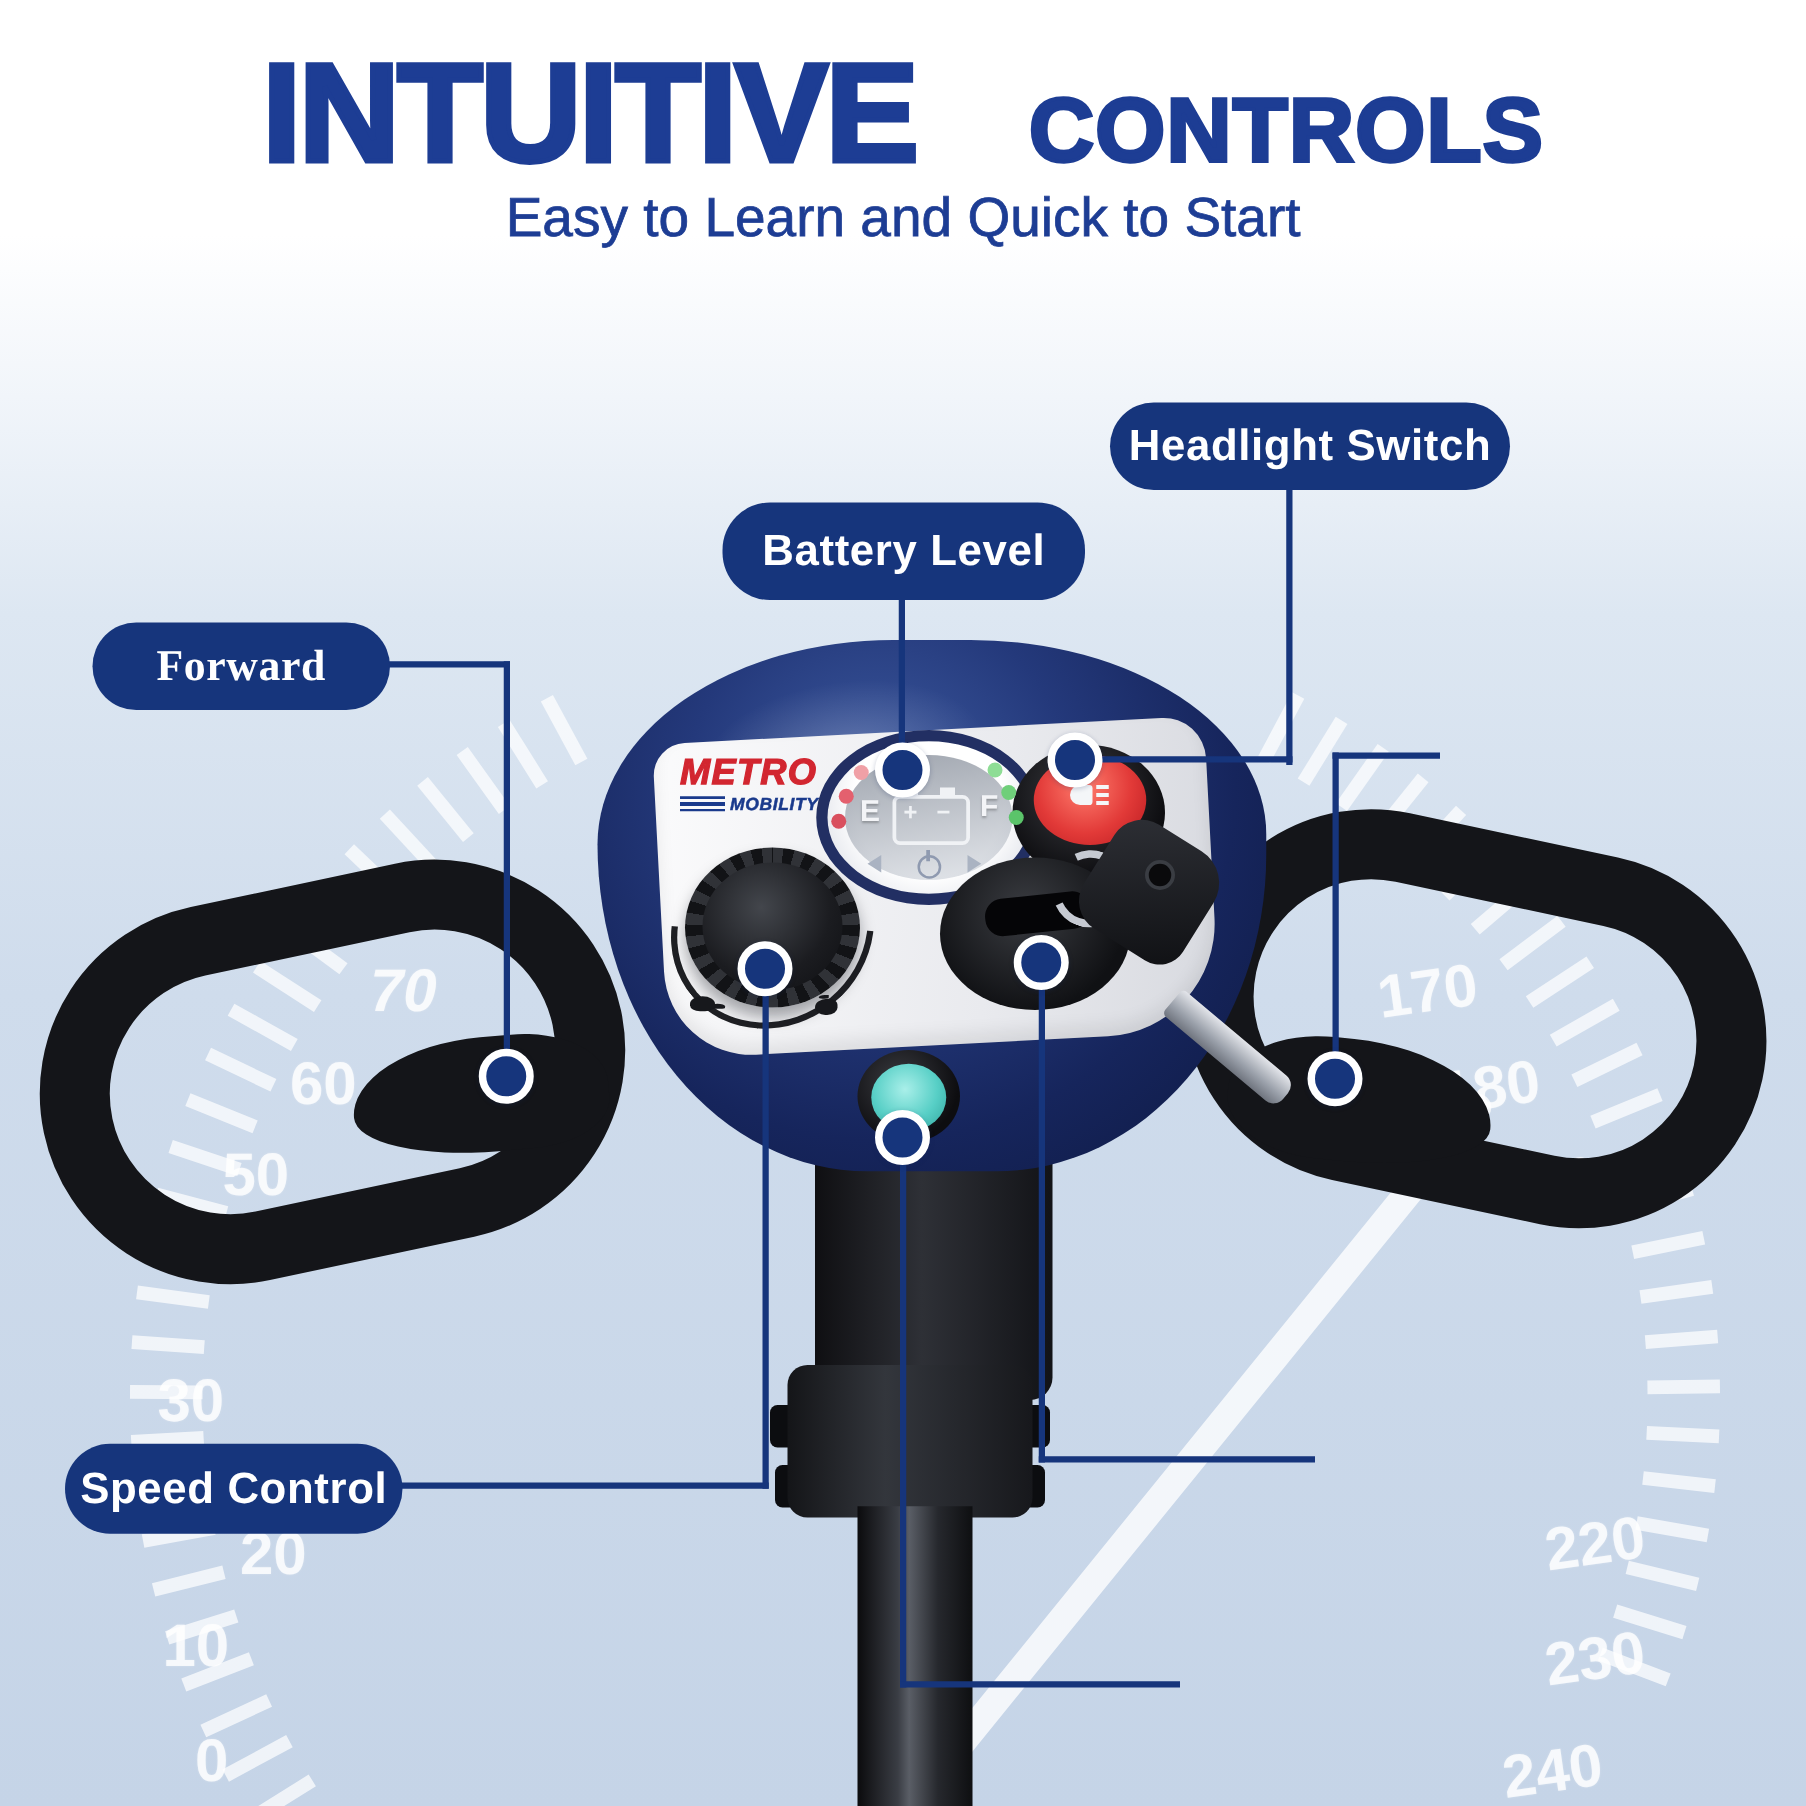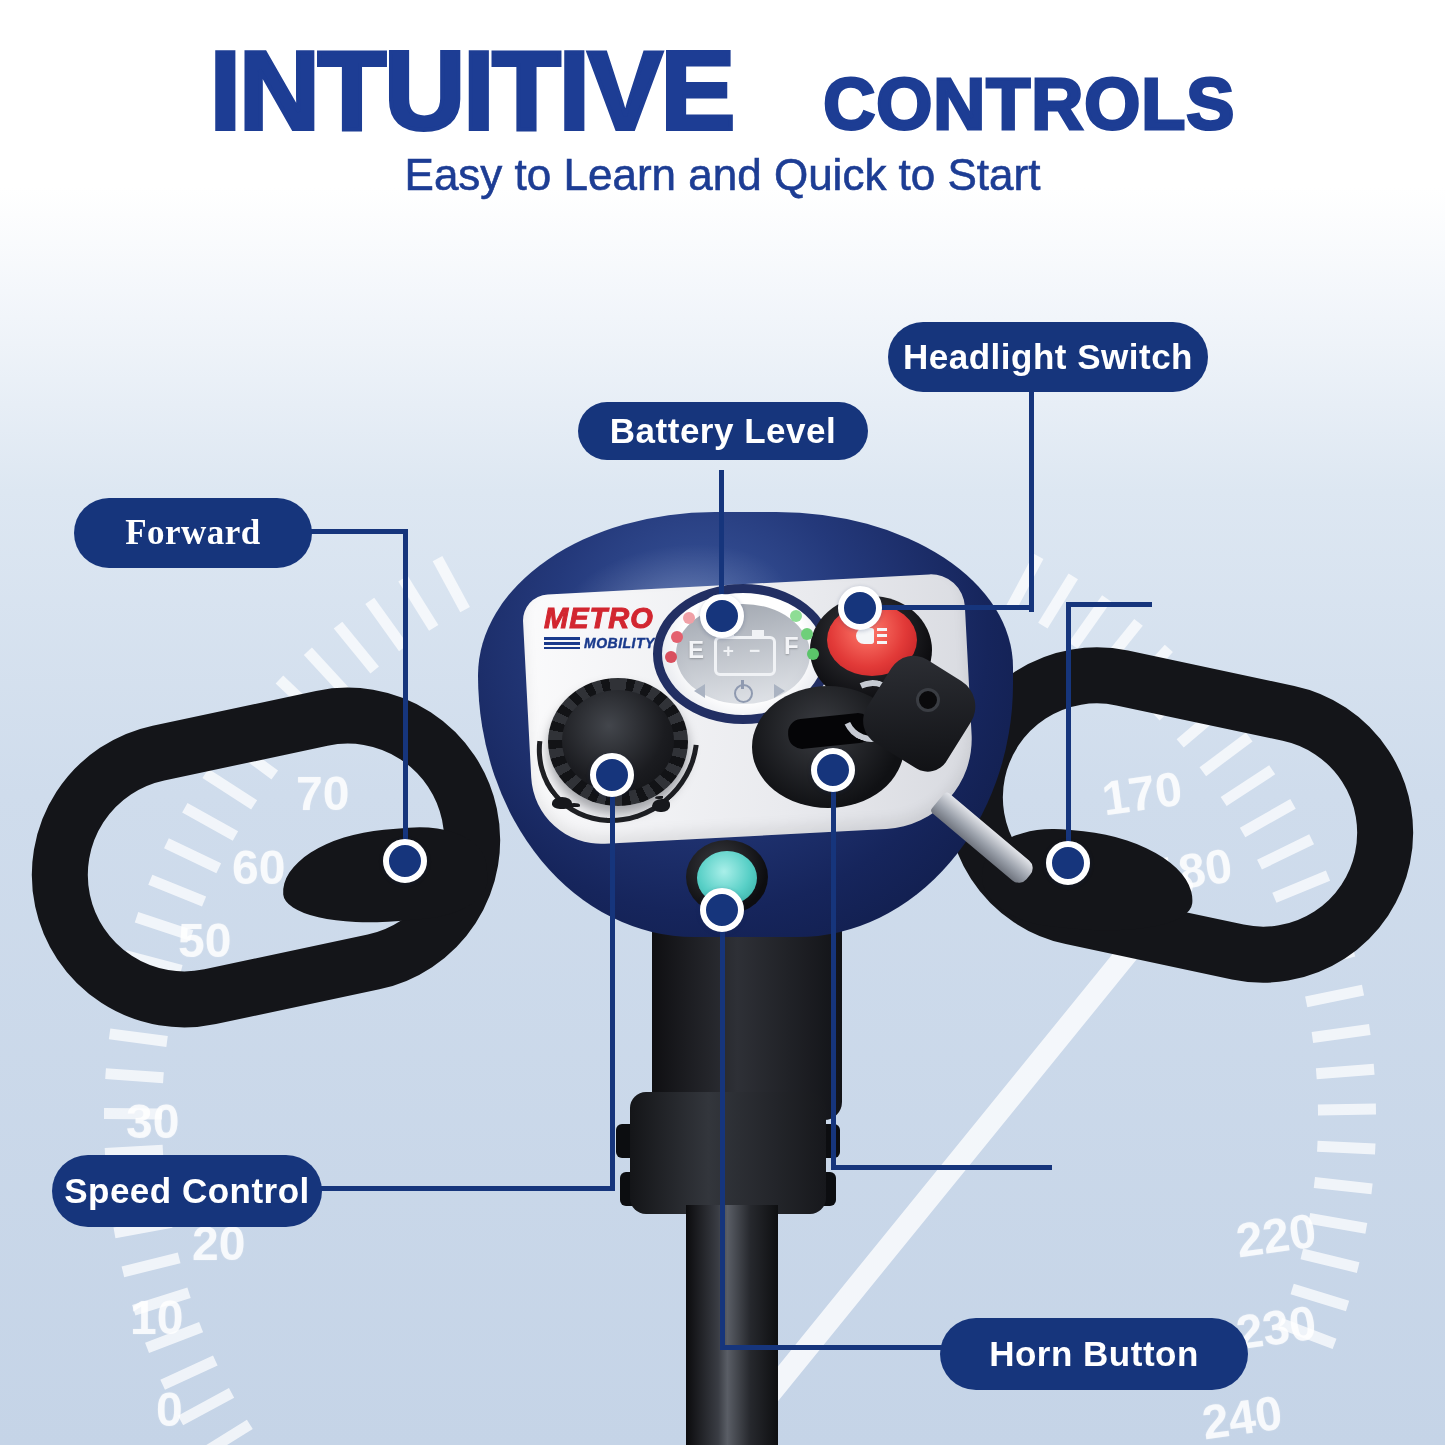--- a/index.html
+++ b/index.html
@@ -11,21 +11,21 @@
   
   .title-line{position:absolute;top:26px;left:0;width:100%;display:flex;justify-content:center;align-items:baseline;gap:90px;z-index:50;}
   .title-w1{font-size:112px;font-weight:700;color:#1d3d94;letter-spacing:-2px;-webkit-text-stroke:4px #1d3d94;}
   .title-w2{font-size:72px;font-weight:700;color:#1d3d94;letter-spacing:1px;-webkit-text-stroke:3px #1d3d94;}
   .subtitle{position:absolute;top:150px;left:0;width:100%;text-align:center;font-size:44px;color:#1d3d94;font-weight:400;-webkit-text-stroke:0.6px #1d3d94;z-index:50;}
 
   
   #dial{position:absolute;left:0;top:0;width:1445px;height:1445px;z-index:1;pointer-events:none;}
   .wm-num{position:absolute;z-index:2;font-size:48px;font-weight:700;color:rgba(255,255,255,0.8);text-shadow:0 0 2px rgba(255,255,255,0.3);}
   .wm-right{transform:rotate(-8deg);}
-  #wm-l0{left:296px;top:766px;} #wm-l1{left:232px;top:840px;} #wm-l2{left:178px;top:913px;}
+  #wm-l0{left:296px;top:766px;font-style:italic;} #wm-l1{left:232px;top:840px;} #wm-l2{left:178px;top:913px;}
   #wm-l3{left:126px;top:1094px;} #wm-l4{left:192px;top:1216px;} #wm-l5{left:130px;top:1290px;} #wm-l6{left:156px;top:1382px;}
   #wm-r0{left:1102px;top:766px;} #wm-r1{left:1152px;top:843px;} #wm-r2{left:1198px;top:920px;}
   #wm-r3{left:1236px;top:1208px;} #wm-r4{left:1236px;top:1300px;} #wm-r5{left:1202px;top:1390px;}
 
   
   .handle{border:56px solid #141519;border-radius:160px;background:transparent;z-index:10;}
   #handle-left{left:30px;top:705px;width:360px;height:193px;transform:rotate(-12deg);}
   #handle-right{left:945px;top:665px;width:358px;height:188px;transform:rotate(12deg);}
   .lever{background:#141519;z-index:11;}
   #lever-forward{left:282px;top:830px;width:205px;height:92px;border-radius:60% 42% 36% 64%/70% 55% 45% 46%;transform:rotate(-5deg);}
@@ -138,21 +138,21 @@
   #l-power-h{left:831px;top:1165px;width:221px;height:5px;}
   #d-power{left:811px;top:748px;}
   #l-horn-v{left:720px;top:910px;width:5px;height:440px;}
   #l-horn-h{left:720px;top:1345px;width:224px;height:5px;}
   #d-horn{left:700px;top:888px;}
 
   
   .pill{position:absolute;display:flex;align-items:center;justify-content:center;z-index:40;
     background:#16357c;border-radius:38px;color:#ffffff;font-size:35px;font-weight:700;letter-spacing:0.5px;}
   #p-headlight{left:888px;top:322px;width:320px;height:70px;}
-  #p-battery{left:578px;top:402px;width:290px;height:58px;}
+  #p-battery{left:578px;top:402px;width:290px;height:78px;}
   #p-forward{left:74px;top:498px;width:238px;height:70px;font-family:Liberation Serif, serif;}
   #p-backward{left:1146px;top:572px;width:236px;height:70px;}
   #p-speed{left:52px;top:1155px;width:270px;height:72px;}
   #p-power{left:1048px;top:1104px;width:282px;height:72px;}
   #p-horn{left:940px;top:1318px;width:308px;height:72px;}
 </style>
 </head>
 <body>
 
 <div class="canvas">
@@ -316,15 +316,14 @@
   <div class="abs cline" id="l-power-h"></div>
   <div class="abs cdot" id="d-power"></div>
   <div class="abs cline" id="l-horn-v"></div>
   <div class="abs cline" id="l-horn-h"></div>
   <div class="abs cdot" id="d-horn"></div>
 
   <div class="pill" id="p-headlight">Headlight Switch</div>
   <div class="pill" id="p-battery">Battery Level</div>
   <div class="pill" id="p-forward">Forward</div>
   <div class="pill" id="p-speed">Speed Control</div>
-  <div class="pill" id="p-horn">Horn Button</div>
 
 </div>
 
 </body></html>

